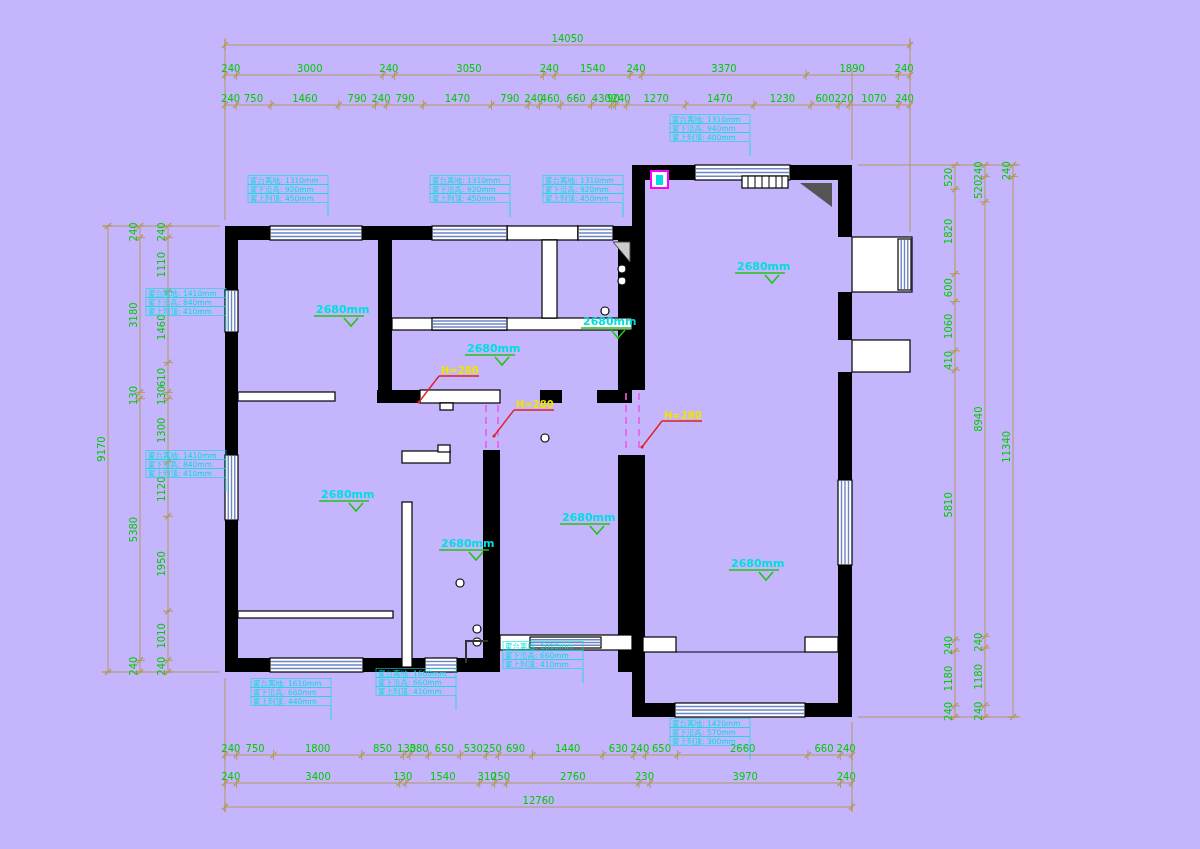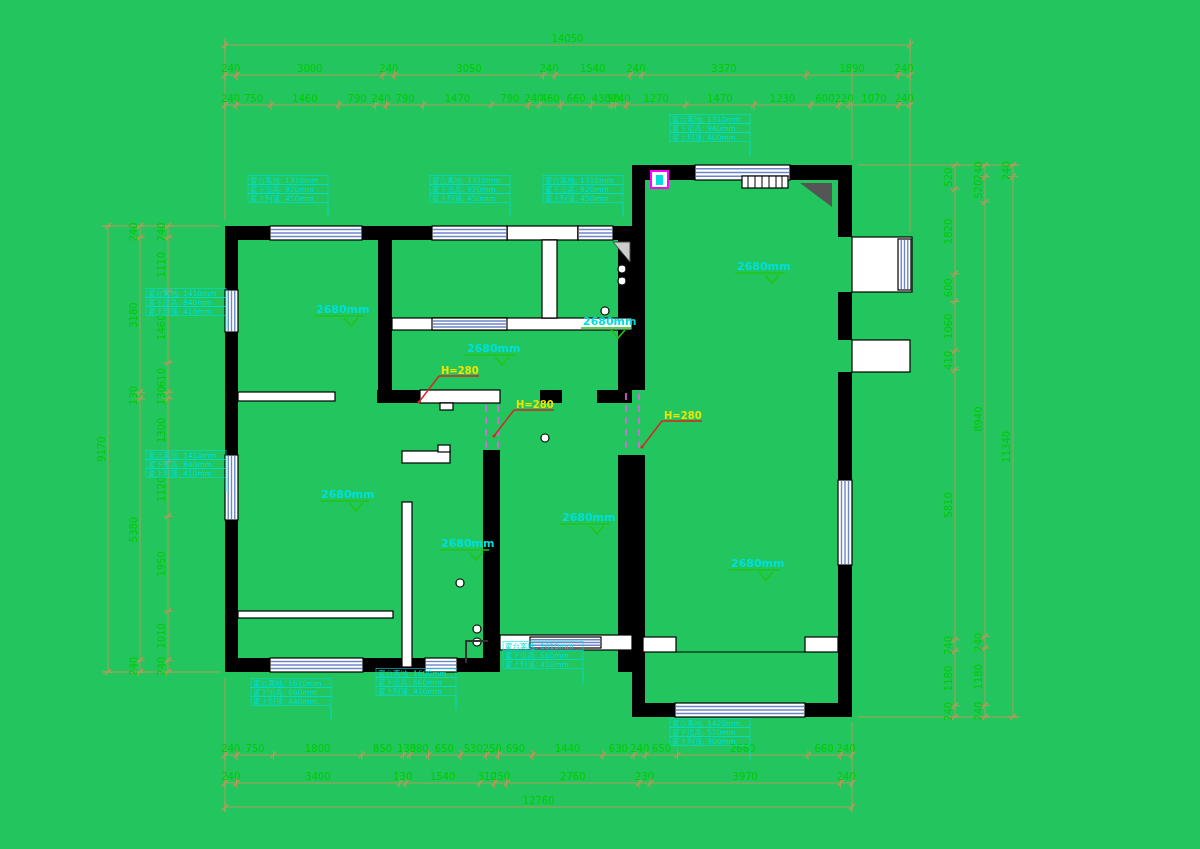--- a/index.html
+++ b/index.html
@@ -1,16 +1,16 @@
 <!DOCTYPE html>
 <html><head>
 <meta charset="utf-8">
 <style>
   html,body{margin:0;padding:0;background:#ffffff;}
-  #stage{position:relative;width:1200px;height:849px;background:#22c55e;overflow:hidden;
+  #stage{position:relative;width:1200px;height:849px;background:#c4b5fd;overflow:hidden;
          font-family:"DejaVu Sans","Liberation Sans",sans-serif;}
   svg text{font-family:"DejaVu Sans","Liberation Sans",sans-serif;}
 </style>
 </head>
 <body>
 
 <div id="stage">
 <svg id="plan" width="1200" height="849" viewBox="0 0 1200 849">
 
   <g fill="#000">

